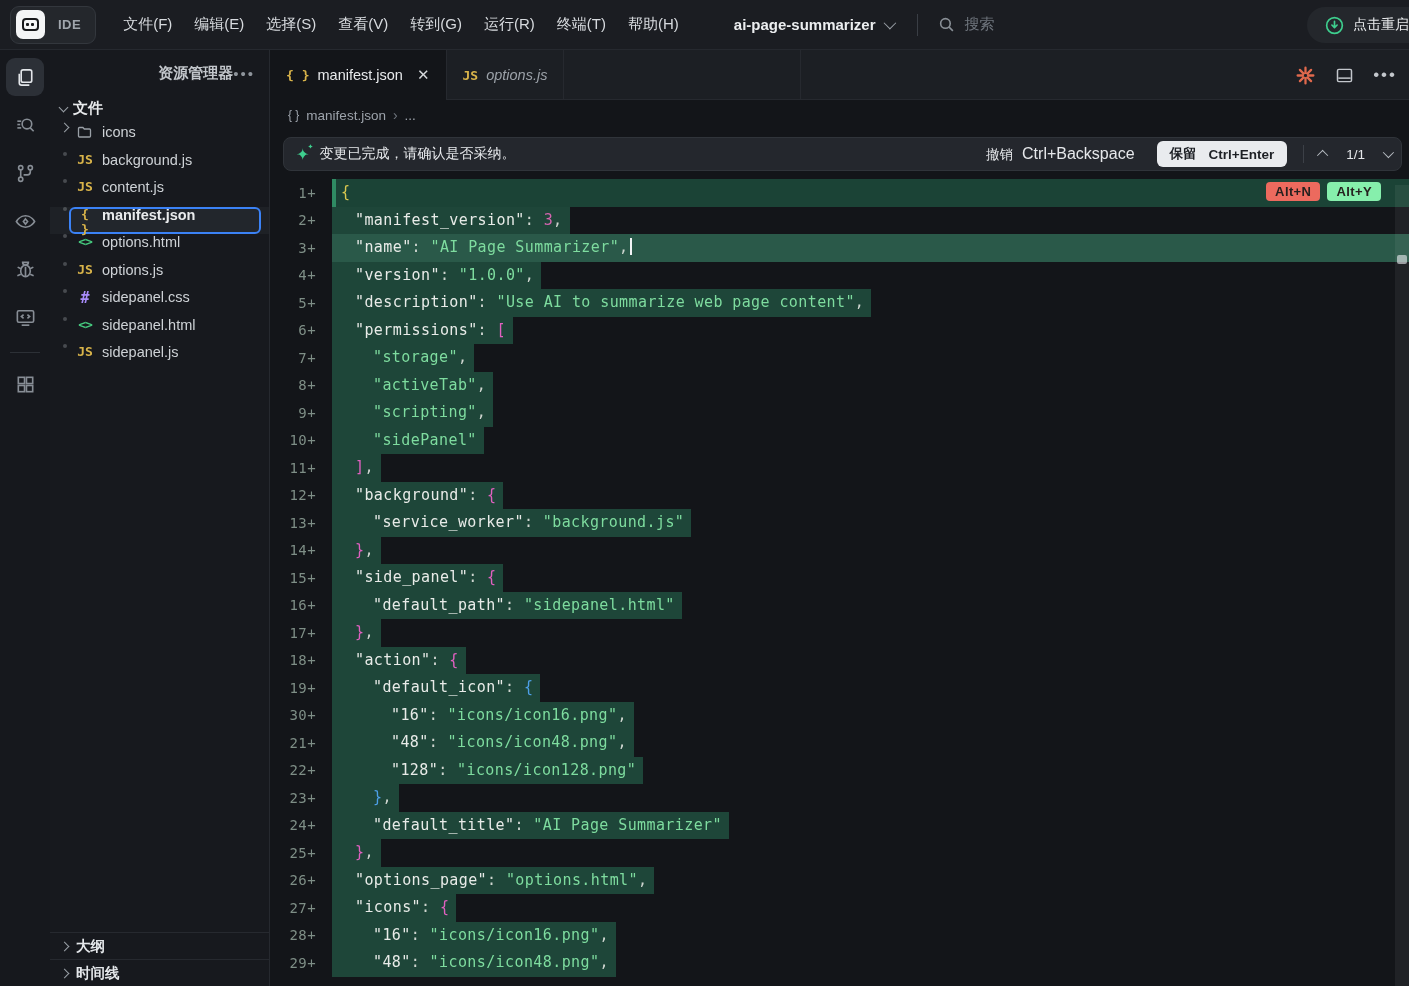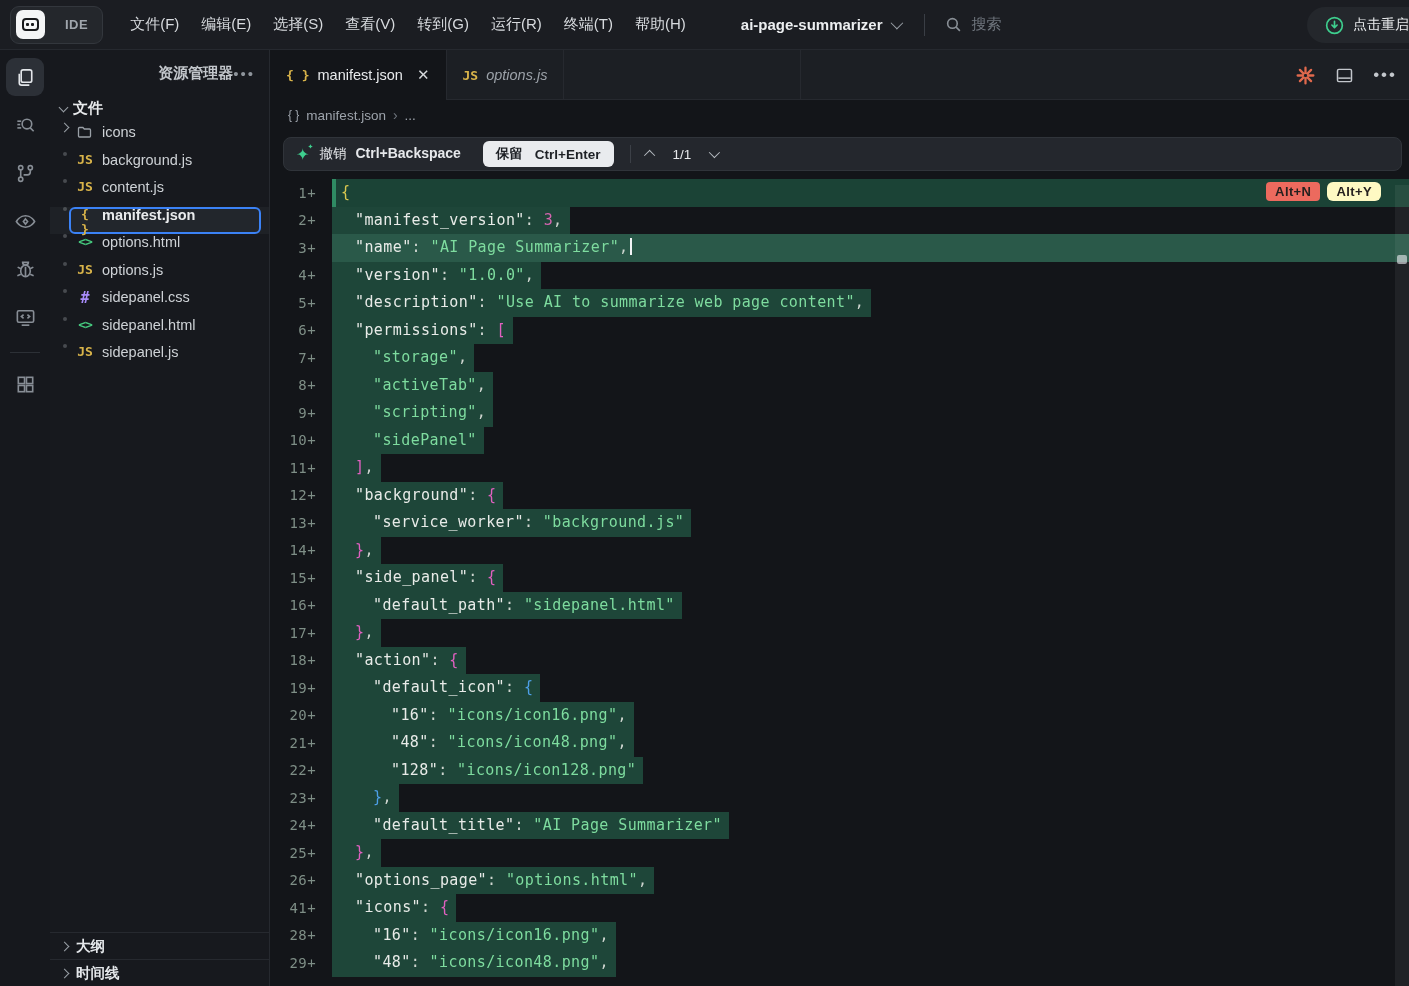--- a/index.html
+++ b/index.html
@@ -2,21 +2,21 @@
 <html><head>
 <meta charset="utf-8">
 <style>
   * { margin:0; padding:0; box-sizing:border-box; }
   html,body { width:1409px; height:986px; overflow:hidden; background:#131519;
     font-family:"Liberation Sans", sans-serif; }
 
   
   #titlebar { position:absolute; left:0; top:0; width:1409px; height:50px;
     background:#1b1d22; border-bottom:1px solid #26292f; display:flex; align-items:center; z-index:30; }
-  .logo-box { display:flex; align-items:center; gap:20px; margin-left:10px; padding:4px 14px 4px 5px;
+  .logo-box { display:flex; align-items:center; gap:13px; margin-left:10px; padding:4px 14px 4px 5px;
     background:#24272c; border:1px solid #33373d; border-radius:9px; height:38px; }
   .logo-mark { width:29px; height:29px; background:#f4f5f6; border-radius:7px; display:flex; align-items:center; justify-content:center; }
   .logo-face { width:17px; height:13px; border:2px solid #17181b; border-radius:4px; position:relative; }
   .logo-face:before { content:""; position:absolute; left:2px; top:3px; width:2.5px; height:2.5px; background:#17181b; border-radius:1px; box-shadow:5px 0 0 #17181b; }
   .logo-text { color:#a0a6ad; font-size:13px; font-weight:bold; letter-spacing:.5px; }
   #menus { display:flex; align-items:center; margin-left:16px; }
   .menu-item { color:#d7dade; font-size:15px; padding:6px 11px; border-radius:5px; cursor:default; white-space:nowrap; }
   #project-sel { display:flex; align-items:center; gap:8px; margin-left:44px; color:#eceef0;
     font-size:15px; font-weight:bold; }
   .chev { width:9px; height:9px; border-right:1.6px solid #9aa0a7; border-bottom:1.6px solid #9aa0a7;
@@ -80,21 +80,21 @@
   #breadcrumb .ticon { font-size:12px; }
   .bc-sep { color:#6f757d; font-size:14px; }
 
   
   #diffbar { margin:7px 7px 0 13px; height:34px; background:#24272d; border:1px solid #30343a;
     border-radius:8px; display:flex; align-items:center; padding:0 10px 0 12px; }
   .sparkle { color:#3ecf8e; font-size:16px; margin-right:10px; position:relative; }
   .sparkle:after { content:"✦"; position:absolute; font-size:7px; right:-4px; top:-2px; }
   #diff-msg { color:#e6e8eb; font-size:14px; flex:1; }
   .undo-group { display:flex; align-items:baseline; gap:9px; color:#e6e8eb; font-size:13.5px; margin-right:22px; }
-  .undo-short { font-weight:bold; font-size:14px; }
+  .undo-short { font-weight:normal; font-size:16px; }
   #keep-btn { background:#e9ebee; color:#1d2025; border-radius:6px; height:26px; display:flex; align-items:center;
     gap:12px; padding:0 13px; font-size:13.5px; font-weight:bold; }
   .db-divider { width:1px; height:18px; background:#3c4047; margin:0 16px; }
   .pg-chev { width:8px; height:8px; border-right:1.7px solid #b7bcc2; border-bottom:1.7px solid #b7bcc2; display:inline-block; }
   .pg-up { transform:rotate(-135deg) translateY(-2px); }
   .pg-down { transform:rotate(45deg) translateY(-2px); }
   #diff-counter { color:#e6e8eb; font-size:13.5px; margin:0 18px; }
 
   
   #code { position:relative; margin-top:8px; font-family:"DejaVu Sans Mono", monospace; font-size:15px; letter-spacing:.4px; }
@@ -104,21 +104,21 @@
   .code-line.full .hl { flex:1; }
   .code-line.active .hl { background:#2a5949; }
   .code-line.l1 .hl { border-left:4px solid #2f8b63; background:#1b4336; }
   .tk-k { color:#e8ebe8; } .tk-s { color:#7edc9f; } .tk-n { color:#d465b0; }
   .tk-p { color:#cfd6d0; } .tk-b1 { color:#d9c850; } .tk-b2 { color:#e060c0; } .tk-b3 { color:#4d9fe6; }
   .cursor { display:inline-block; width:2px; height:17px; background:#f2f4f5; vertical-align:-3px; margin-left:1px; }
   .badges { position:absolute; right:28px; top:3px; display:flex; gap:7px; }
   .badge { font-size:13px; font-weight:bold; padding:2px 9px; border-radius:4px; color:#26211f;
     font-family:"Liberation Sans", sans-serif; }
   .badge.reject { background:#ec6a5e; }
-  .badge.accept { background:#fef9c3;border-radius:6px; }
+  .badge.accept { background:#86efac; }
   #v-scroll { position:absolute; right:0; top:135px; bottom:0; width:14px; background:rgba(255,255,255,.06); }
   #v-thumb { position:absolute; right:2px; top:70px; width:10px; height:9px; background:rgba(225,228,230,.65); border-radius:2px; }
 </style>
 </head>
 <body>
 
 <header id="titlebar">
   <div class="logo-box">
     <span class="logo-mark">
         <span class="logo-face"></span>
@@ -307,20 +307,21 @@
 
   <div id="breadcrumb">
     <span class="ticon">{ }</span>
     <span>manifest.json</span>
     <span class="bc-sep">›</span>
     <span>...</span>
   </div>
 
   <div id="diffbar">
     <span class="sparkle">✦</span>
+    <span id="diff-msg">变更已完成，请确认是否采纳。</span>
     <span class="undo-group">
       <span>撤销</span>
       <span class="undo-short">Ctrl+Backspace</span>
     </span>
     <span id="keep-btn">
       <span>保留</span>
       <span>Ctrl+Enter</span>
     </span>
     <span class="db-divider"></span>
     <span class="pg-chev pg-up"></span>
@@ -341,27 +342,27 @@
       <div class="code-line"><span class="ln">10+</span><span class="hl" style="padding-left: 41px;"><span class="tk-s">"sidePanel"</span></span></div>
       <div class="code-line"><span class="ln">11+</span><span class="hl" style="padding-left: 23px;"><span class="tk-b2">]</span><span class="tk-p">,</span></span></div>
       <div class="code-line"><span class="ln">12+</span><span class="hl" style="padding-left: 23px;"><span class="tk-k">"background"</span><span class="tk-p">: </span><span class="tk-b2">{</span></span></div>
       <div class="code-line"><span class="ln">13+</span><span class="hl" style="padding-left: 41px;"><span class="tk-k">"service_worker"</span><span class="tk-p">: </span><span class="tk-s">"background.js"</span></span></div>
       <div class="code-line"><span class="ln">14+</span><span class="hl" style="padding-left: 23px;"><span class="tk-b2">}</span><span class="tk-p">,</span></span></div>
       <div class="code-line"><span class="ln">15+</span><span class="hl" style="padding-left: 23px;"><span class="tk-k">"side_panel"</span><span class="tk-p">: </span><span class="tk-b2">{</span></span></div>
       <div class="code-line"><span class="ln">16+</span><span class="hl" style="padding-left: 41px;"><span class="tk-k">"default_path"</span><span class="tk-p">: </span><span class="tk-s">"sidepanel.html"</span></span></div>
       <div class="code-line"><span class="ln">17+</span><span class="hl" style="padding-left: 23px;"><span class="tk-b2">}</span><span class="tk-p">,</span></span></div>
       <div class="code-line"><span class="ln">18+</span><span class="hl" style="padding-left: 23px;"><span class="tk-k">"action"</span><span class="tk-p">: </span><span class="tk-b2">{</span></span></div>
       <div class="code-line"><span class="ln">19+</span><span class="hl" style="padding-left: 41px;"><span class="tk-k">"default_icon"</span><span class="tk-p">: </span><span class="tk-b3">{</span></span></div>
-      <div class="code-line"><span class="ln">20+</span><span class="hl" style="padding-left: 59px;"><span class="tk-k">"16"</span><span class="tk-p">: </span><span class="tk-s">"icons/icon16.png"</span><span class="tk-p">,</span></span></div>
+      <div class="code-line"><span class="ln">30+</span><span class="hl" style="padding-left: 59px;"><span class="tk-k">"16"</span><span class="tk-p">: </span><span class="tk-s">"icons/icon16.png"</span><span class="tk-p">,</span></span></div>
       <div class="code-line"><span class="ln">21+</span><span class="hl" style="padding-left: 59px;"><span class="tk-k">"48"</span><span class="tk-p">: </span><span class="tk-s">"icons/icon48.png"</span><span class="tk-p">,</span></span></div>
       <div class="code-line"><span class="ln">22+</span><span class="hl" style="padding-left: 59px;"><span class="tk-k">"128"</span><span class="tk-p">: </span><span class="tk-s">"icons/icon128.png"</span></span></div>
       <div class="code-line"><span class="ln">23+</span><span class="hl" style="padding-left: 41px;"><span class="tk-b3">}</span><span class="tk-p">,</span></span></div>
       <div class="code-line"><span class="ln">24+</span><span class="hl" style="padding-left: 41px;"><span class="tk-k">"default_title"</span><span class="tk-p">: </span><span class="tk-s">"AI Page Summarizer"</span></span></div>
       <div class="code-line"><span class="ln">25+</span><span class="hl" style="padding-left: 23px;"><span class="tk-b2">}</span><span class="tk-p">,</span></span></div>
       <div class="code-line"><span class="ln">26+</span><span class="hl" style="padding-left: 23px;"><span class="tk-k">"options_page"</span><span class="tk-p">: </span><span class="tk-s">"options.html"</span><span class="tk-p">,</span></span></div>
-      <div class="code-line"><span class="ln">41+</span><span class="hl" style="padding-left: 23px;"><span class="tk-k">"icons"</span><span class="tk-p">: </span><span class="tk-b2">{</span></span></div>
+      <div class="code-line"><span class="ln">27+</span><span class="hl" style="padding-left: 23px;"><span class="tk-k">"icons"</span><span class="tk-p">: </span><span class="tk-b2">{</span></span></div>
       <div class="code-line"><span class="ln">28+</span><span class="hl" style="padding-left: 41px;"><span class="tk-k">"16"</span><span class="tk-p">: </span><span class="tk-s">"icons/icon16.png"</span><span class="tk-p">,</span></span></div>
       <div class="code-line"><span class="ln">29+</span><span class="hl" style="padding-left: 41px;"><span class="tk-k">"48"</span><span class="tk-p">: </span><span class="tk-s">"icons/icon48.png"</span><span class="tk-p">,</span></span></div>
     </div>
   <div id="v-scroll">
       <div id="v-thumb"></div>
     </div>
 </main>
 
 </body></html>

